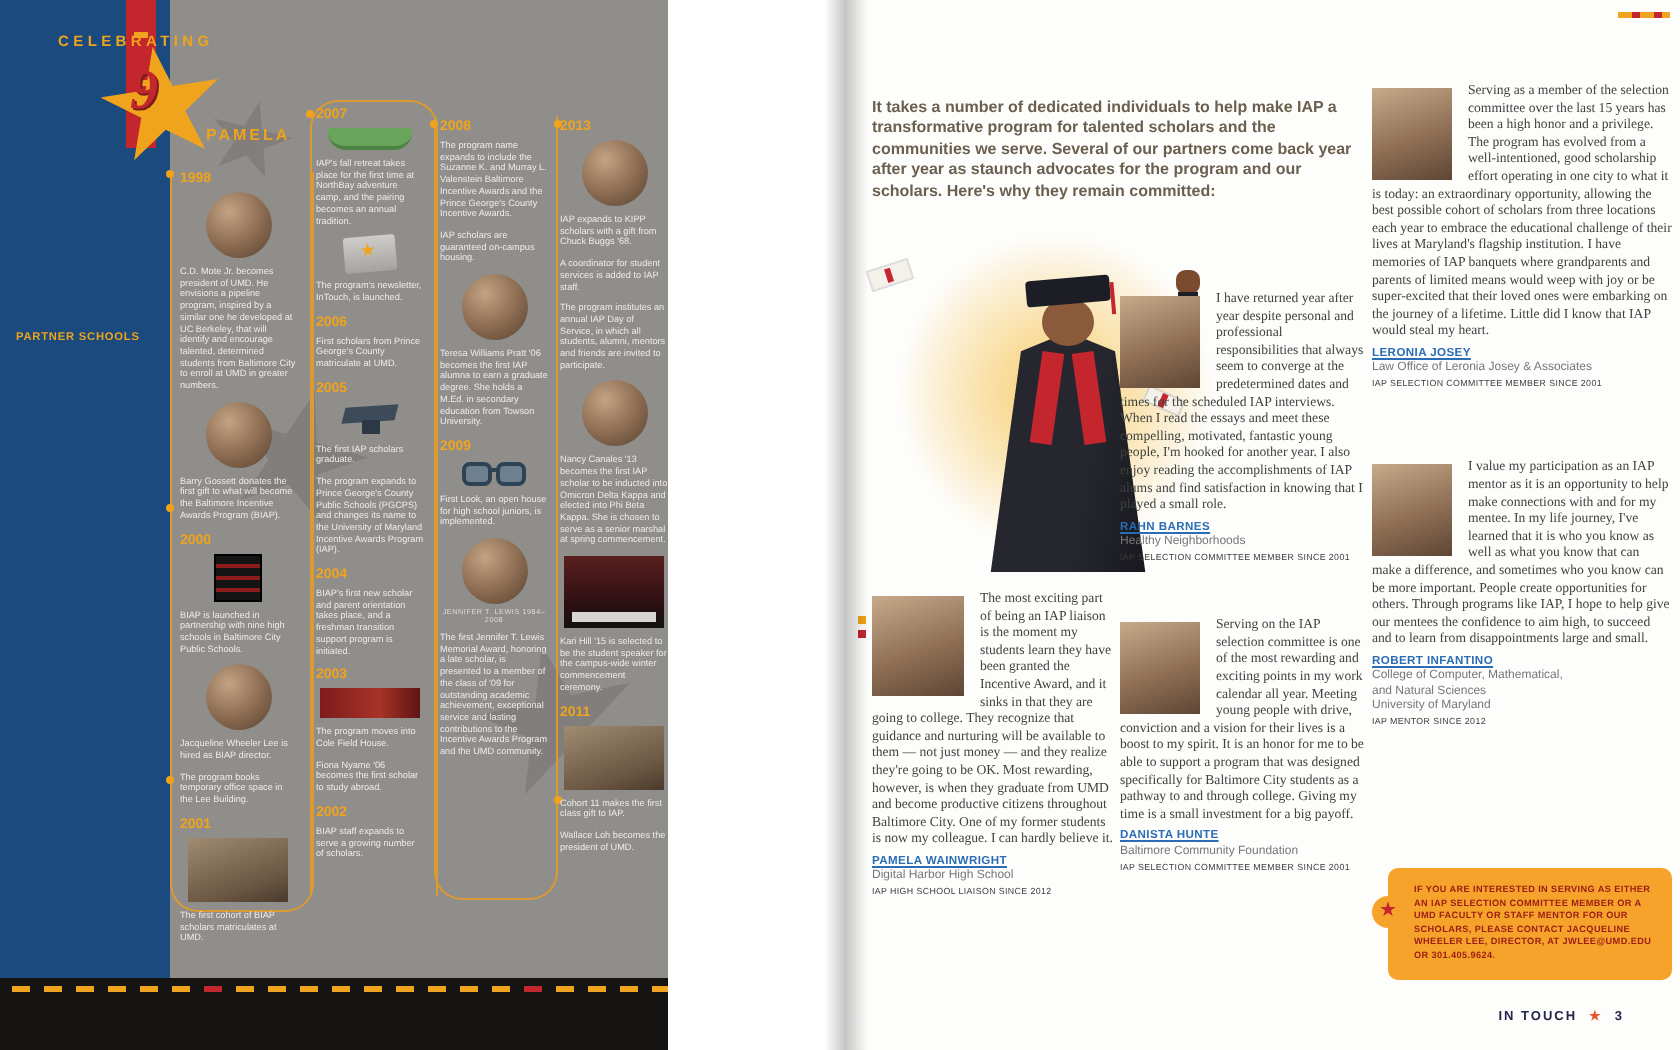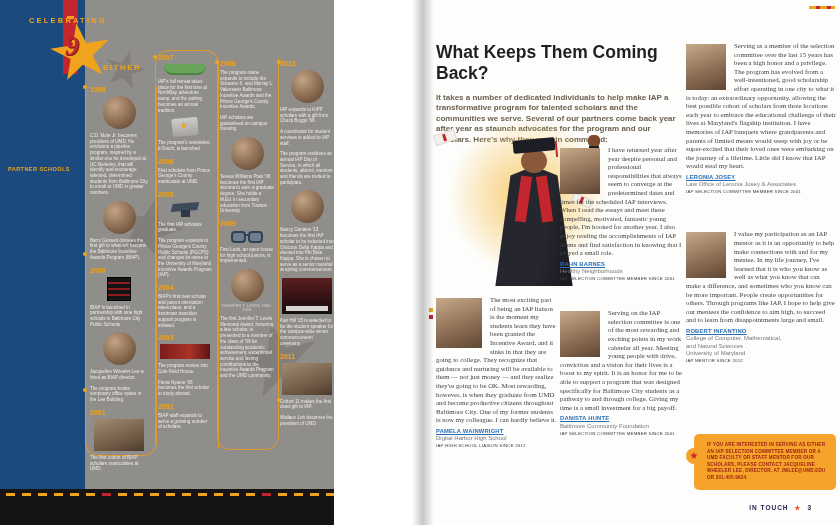--- a/index.html
+++ b/index.html
@@ -123,21 +123,21 @@
     <div class="red-bar"></div>
 
     <div class="wstar" style="left:104px;top:50px;width:42px;height:40px;transform:rotate(14deg);"></div>
     <div class="wstar" style="left:112px;top:195px;width:72px;height:68px;transform:rotate(16deg);"></div>
     <div class="wstar" style="left:238px;top:322px;width:82px;height:78px;transform:rotate(-12deg);"></div>
     <div class="wstar" style="left:342px;top:222px;width:56px;height:52px;transform:rotate(9deg);"></div>
 
     <div class="celebrating">CELEBRATING</div>
     <div class="star15"></div>
     <div class="star-num">9</div>
-    <div class="star-years">EITHER</div>
+    <div class="star-years">PAMELA</div>
 
     <div class="sb">
       <div class="sb-title">PARTNER SCHOOLS</div>
 
     <div class="sb-item"></div>
         <div class="sb-item"></div>
         <div class="sb-item"></div>
         <div class="sb-item"></div>
         <div class="sb-item"></div>
         <div class="sb-item"></div>
@@ -369,21 +369,20 @@
     <div class="black-band">
       <div class="red-tick" style="left:102px;"></div>
       <div class="red-tick" style="left:262px;"></div>
     </div>
   </div>
 
   <div id="right-page">
     <div class="tr-deco"></div>
 
     <div class="rp-header">
-      <div class="rp-title">What Keeps Them Coming Back?</div>
       <div class="rp-intro">It takes a number of dedicated individuals to help make IAP a transformative program for talented scholars and the communities we serve. Several of our partners come back year after year as staunch advocates for the program and our scholars. Here's why they remain committed:</div>
     </div>
 
     <div class="illo">
       <div class="glow"></div>
       <div class="diploma-fly"></div>
       <div class="fist"></div>
       <div class="gown"></div>
       <div class="stole-l"></div>
       <div class="stole-r"></div>

